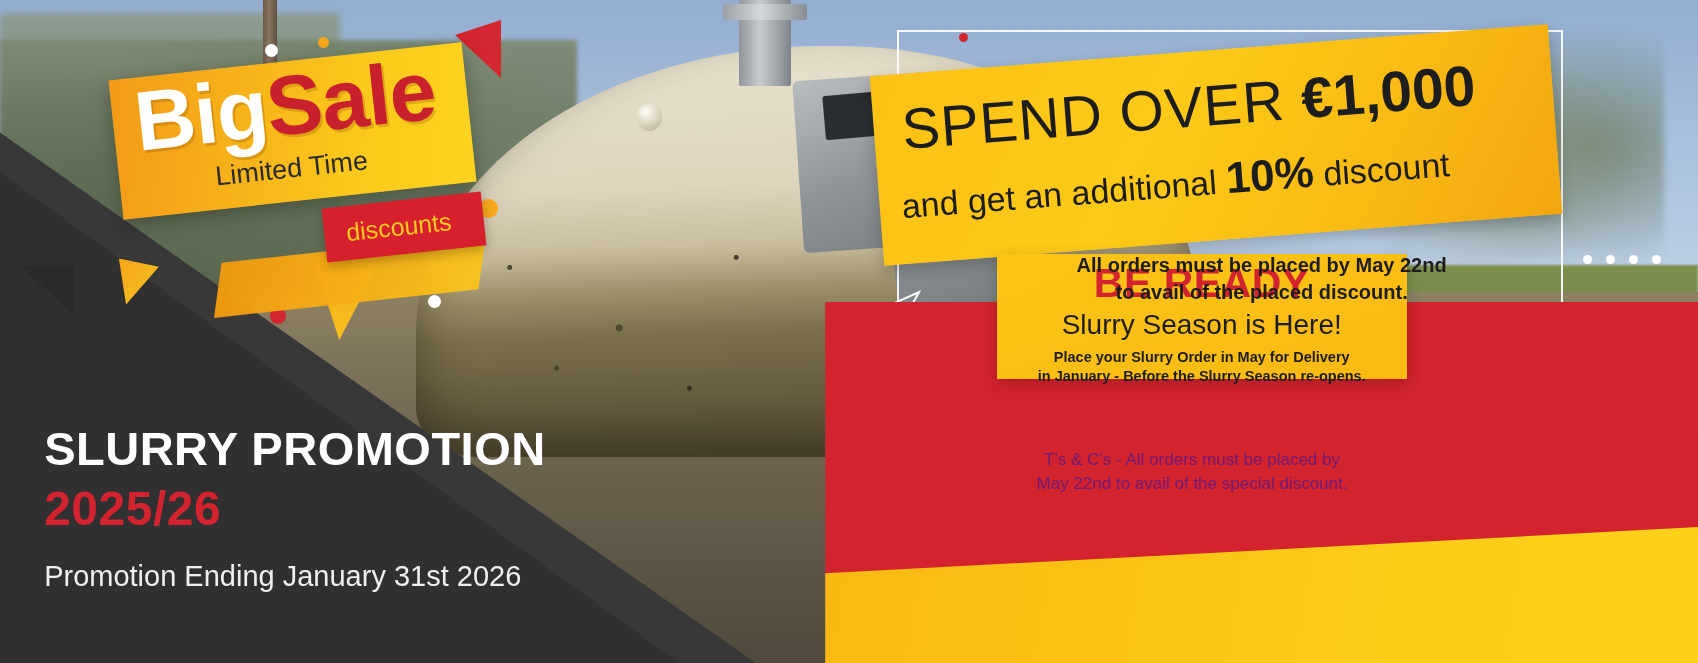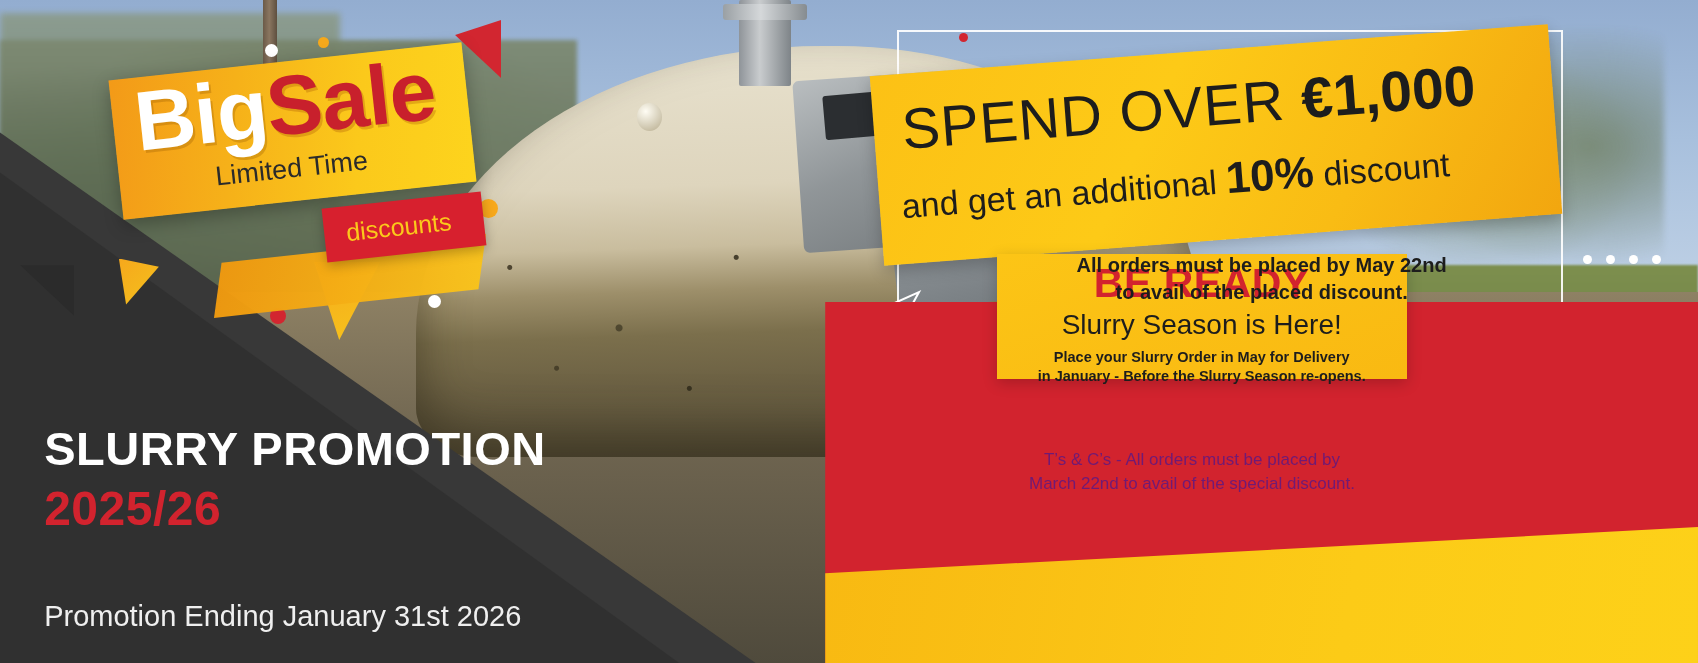--- a/index.html
+++ b/index.html
@@ -276,21 +276,21 @@
     position:absolute;left:2.6%;top:63.5%;
     font-size:47px;font-weight:bold;color:#ffffff;letter-spacing:.5px;
     white-space:nowrap;
   }
   .title-year{
     position:absolute;left:2.6%;top:72.5%;
     font-size:48px;font-weight:bold;color:#d2232e;letter-spacing:.5px;
   }
   .title-sub{
     position:absolute;left:2.6%;top:84.5%;
-    font-size:29px;color:#efefef;white-space:nowrap;margin-top:40px;
+    font-size:29px;color:#efefef;white-space:nowrap;
   }
 </style>
 </head>
 <body>
 
 <div class="banner">
 
   <div class="photo">
     <div class="sky"></div>
     <div class="treeline2"></div>
@@ -364,21 +364,21 @@
     <div class="beready-title">BE READY</div>
     <div class="beready-sub">Slurry Season is Here!</div>
     <div class="beready-fine">
       <div>Place your Slurry Order in May for Delivery</div>
       <div>in January - Before the Slurry Season re-opens.</div>
     </div>
   </div>
 
   <div class="tc">
     <div>T’s &amp; C’s - All orders must be placed by</div>
-    <div>March 22nd to avail of the special discount.</div>
+    <div>May 22nd to avail of the special discount.</div>
   </div>
 
   <div class="bottom-yellow"></div>
   <div class="bottom-yellow-txt" style="position:absolute;left:48.6%;bottom:3%;width:51.4%;">
     <div>All orders must be placed by May 22nd</div>
     <div>to avail of the placed discount.</div>
   </div>
 
   <div class="title-main">SLURRY PROMOTION</div>
   <div class="title-year">2025/26</div>

